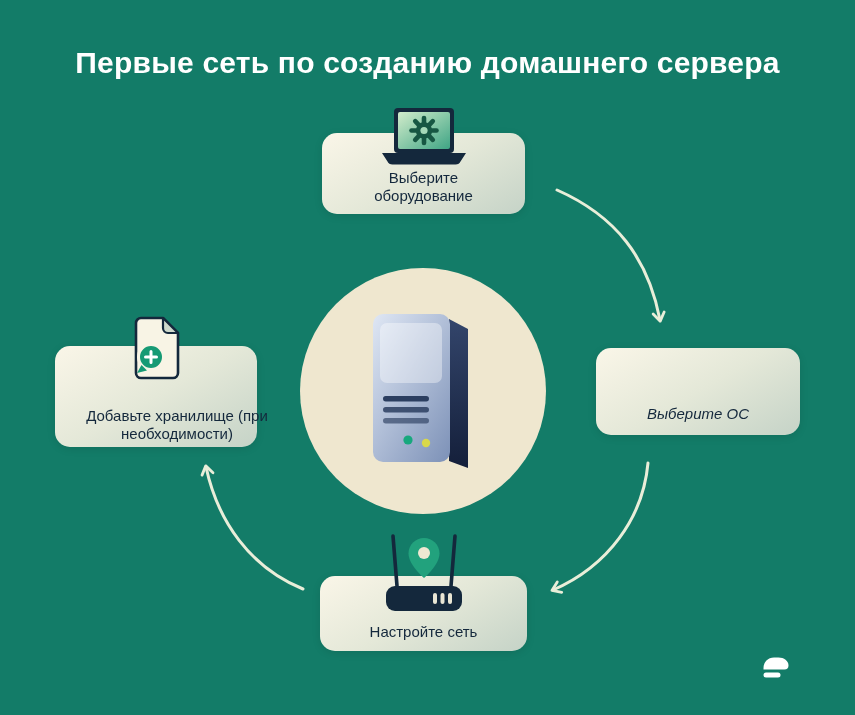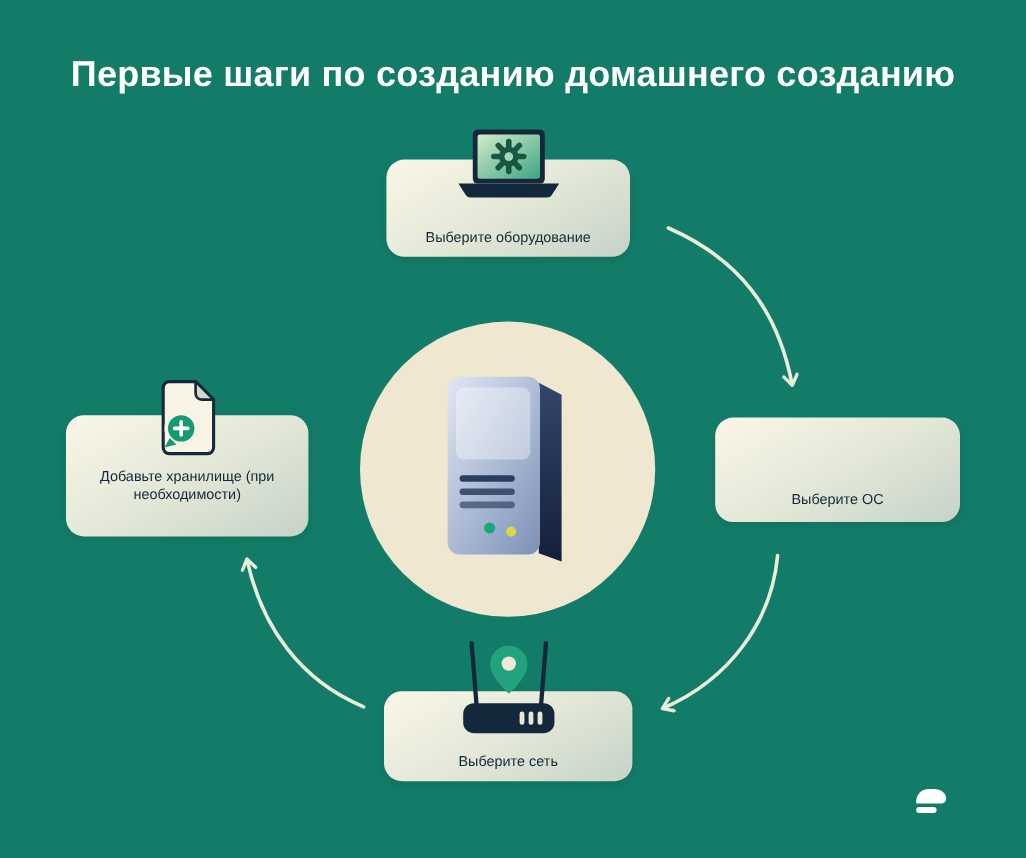--- a/index.html
+++ b/index.html
@@ -19,65 +19,65 @@
     border-radius: 50%; background: #efe7cf;
   }
   .server-svg { position: absolute; left: 71px; top: 44px; }
   .card {
     position: absolute; border-radius: 15px;
     background: linear-gradient(150deg, #faf6e8 0%, #e4e8d8 50%, #c5d3c7 100%);
     box-shadow: 0 2px 8px rgba(0,0,0,0.10);
   }
   .card .label {
     position: absolute; left: 0; width: 100%; text-align: center;
-    color: #14283c; font-size: 12px; line-height: 1.2;
+    color: #14283c; font-size: 15px; line-height: 1.2;
   }
   .card .icon { position: absolute; left: 50%; transform: translateX(-50%); }
 
   .card-top { left: 322px; top: 133px; width: 203px; height: 81px; }
   .card-top .icon { top: -27px; }
   .card-top .label { bottom: 9px; padding: 0 28px; }
 
   .card-right { left: 596px; top: 348px; width: 204px; height: 87px; }
-  .card-right .label { bottom: 12px; }
+  .card-right .label { bottom: 12px; font-style: italic; }
   .os-icon { position: absolute; top: 7px; left: 50%; transform: translateX(-50%); width: 94px; height: 47px; }
   .os-toggle {
     position: absolute; left: 41px; width: 50px; height: 17px; border-radius: 9px;
     background: #f4f1e1; box-shadow: 0 1px 2px rgba(0,0,0,0.12);
   }
   .os-toggle .dot {
     position: absolute; right: 3.5px; top: 3.5px; width: 10px; height: 10px;
     border-radius: 50%; background: #14a87e;
   }
   .os-toggle.t1 { top: 3px; }
   .os-toggle.t2 { top: 26px; }
   .os-badge {
     position: absolute; left: 0; top: 0; width: 46px; height: 46px; border-radius: 50%;
     background: linear-gradient(145deg, #9db4e0, #52679f);
     color: #ffffff; font-size: 15px; font-weight: 700; letter-spacing: 0.5px;
     display: flex; align-items: center; justify-content: center;
   }
 
   .card-left { left: 55px; top: 346px; width: 202px; height: 101px; }
   .card-left .icon { top: -30px; }
-  .card-left .label { bottom: 28px; padding: 0 6px; }
+  .card-left .label { bottom: 4px; padding: 0 6px; margin-left: 21px; }
 
   .card-bottom { left: 320px; top: 576px; width: 207px; height: 75px; }
   .card-bottom .icon { top: -47px; }
   .card-bottom .label { bottom: 10px; }
 
   .logo { position: absolute; right: 64px; bottom: 36px; display: flex; align-items: center; gap: 9px; }
   .logo-text { color: #ffffff; font-size: 21px; font-weight: 700; letter-spacing: -0.2px; }
 </style>
 </head>
 <body>
 
 <div class="canvas">
 
-  <div class="title">Первые шаги по созданию домашнего созданию</div>
+  <div class="title">Первые сеть по созданию домашнего сервера</div>
 
   <svg class="arrows" width="855" height="715" viewBox="0 0 855 715">
     <defs>
       <marker id="ah" viewBox="0 0 10 10" refX="6.5" refY="5" markerWidth="5.5" markerHeight="5.5" orient="auto">
         <path d="M2.2 1.6 L7.2 5 L2.2 8.4" fill="none" stroke="#e9eed9" stroke-width="1.7" stroke-linecap="round" stroke-linejoin="round"></path>
       </marker>
     </defs>
     <g fill="none" stroke="#e9eed9" stroke-width="3" stroke-linecap="round">
       <path d="M557 190 C616 216 648 258 660 320" marker-end="url(#ah)"></path>
       <path d="M648 463 C643 518 608 566 553 590" marker-end="url(#ah)"></path>
@@ -149,21 +149,21 @@
         <path d="M40 9 c-8.6 0 -15.5 6.9 -15.5 15.5 c0 11.5 15.5 24.5 15.5 24.5 c0 0 15.5 -13 15.5 -24.5 c0 -8.6 -6.9 -15.5 -15.5 -15.5 z" fill="#22a27d"></path>
         <circle cx="40" cy="24" r="6" fill="#efe8d2"></circle>
         <rect x="2" y="57" width="76" height="25" rx="9" fill="#14283c"></rect>
         <g fill="#e9e6d4">
           <rect x="49" y="64" width="4" height="11" rx="2"></rect>
           <rect x="56.5" y="64" width="4" height="11" rx="2"></rect>
           <rect x="64" y="64" width="4" height="11" rx="2"></rect>
         </g>
       </svg>
     </div>
-    <div class="label">Выберите сеть</div>
+    <div class="label">Настройте сеть</div>
   </div>
 
   <div class="card card-left">
     <div class="icon">
       <svg width="58" height="66" viewBox="0 0 58 66">
         <path d="M9 7 a5 5 0 0 1 5 -5 h22 l15 15 v40 a5 5 0 0 1 -5 5 h-32 a5 5 0 0 1 -5 -5 z" fill="#f8f4e5" stroke="#14283c" stroke-width="2.6" stroke-linejoin="round"></path>
         <path d="M36 2 l15 15 h-10 a5 5 0 0 1 -5 -5 z" fill="#cfd9cc" stroke="#14283c" stroke-width="2.2" stroke-linejoin="round"></path>
         <circle cx="24" cy="41" r="12.5" fill="#169a74" stroke="#f8f4e5" stroke-width="3"></circle>
         <path d="M14.5 49 l-4.5 8 l10 -2.5 z" fill="#169a74"></path>
         <path d="M24 35.5 v11 M18.5 41 h11" stroke="#ffffff" stroke-width="3" stroke-linecap="round"></path>

